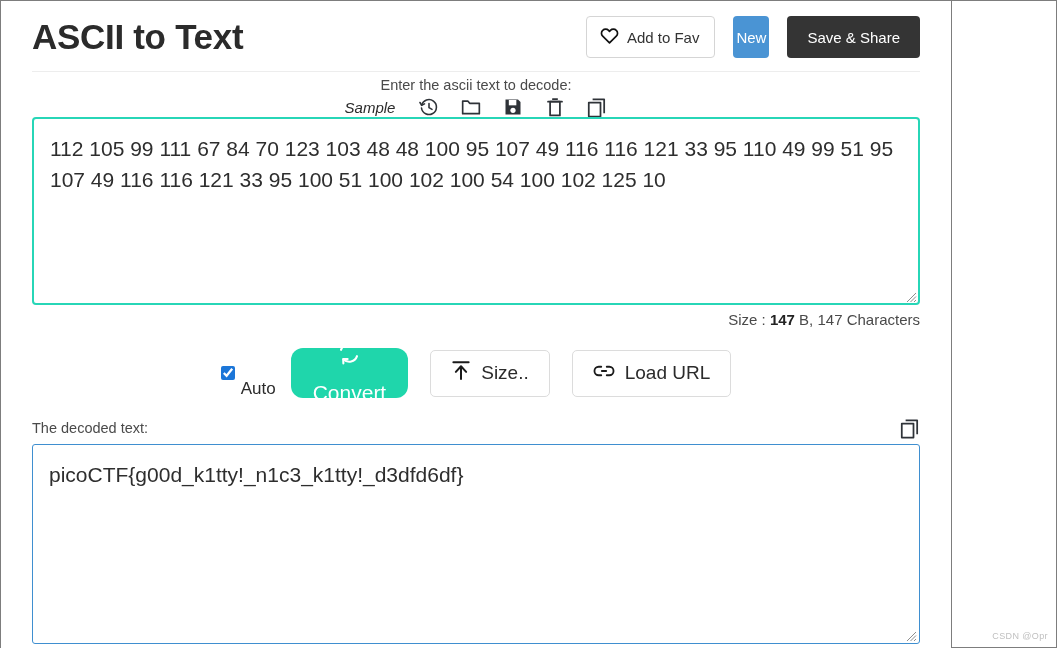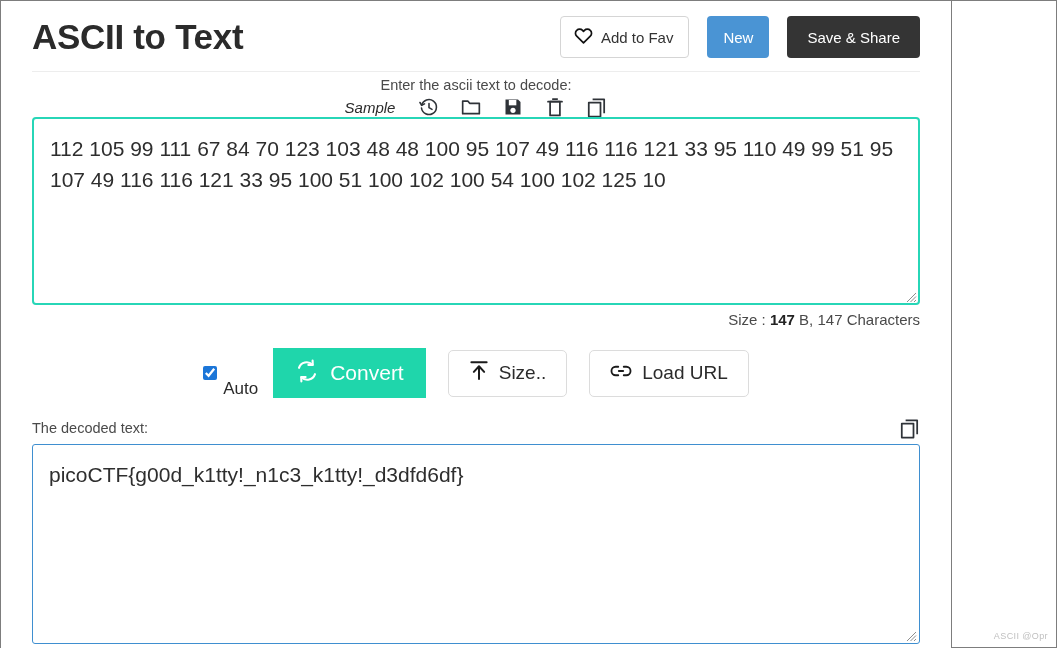--- a/index.html
+++ b/index.html
@@ -80,21 +80,21 @@
     height: 42px;
     padding: 0 15px 0 13px;
     gap: 8px;
     margin-right: 6px;
   }
   .btn-new {
     background: #4a94d4;
     color: #ffffff;
     border-radius: 4px;
     height: 42px;
-    padding: 0 16px;
+    padding: 0 3px;
     margin-right: 6px;
   }
   .btn-save-share {
     background: #343434;
     color: #ffffff;
     border-radius: 4px;
     height: 42px;
     padding: 0 20px;
   }
   .divider {
@@ -205,26 +205,27 @@
     cursor: pointer;
   }
   .auto-label {
     font-size: 17px;
     color: #2b2b2b;
     margin-top: 31px;
   }
   .btn-convert {
     background: #1fd6ab;
     color: #ffffff;
-    border-radius: 0;
+    border-radius: 12px;
     height: 50px;
     padding: 0 22px;
     font-size: 21px;
     gap: 11px;
     margin-right: 22px;
+    flex-direction: column;
   }
   .btn-outline {
     background: #ffffff;
     border: 1px solid #dcdcdc;
     border-radius: 5px;
     color: #2b2b2b;
     height: 47px;
     padding: 0 20px;
     font-size: 19px;
     gap: 10px;
@@ -397,14 +398,14 @@
           </svg>
         </span>
       </div>
       <div class="size-row">
         
       </div>
 
     </div>
   </div>
 
-  <div class="watermark">ASCII @Opr</div>
+  <div class="watermark">CSDN @Opr</div>
 </div>
 
 </body></html>

